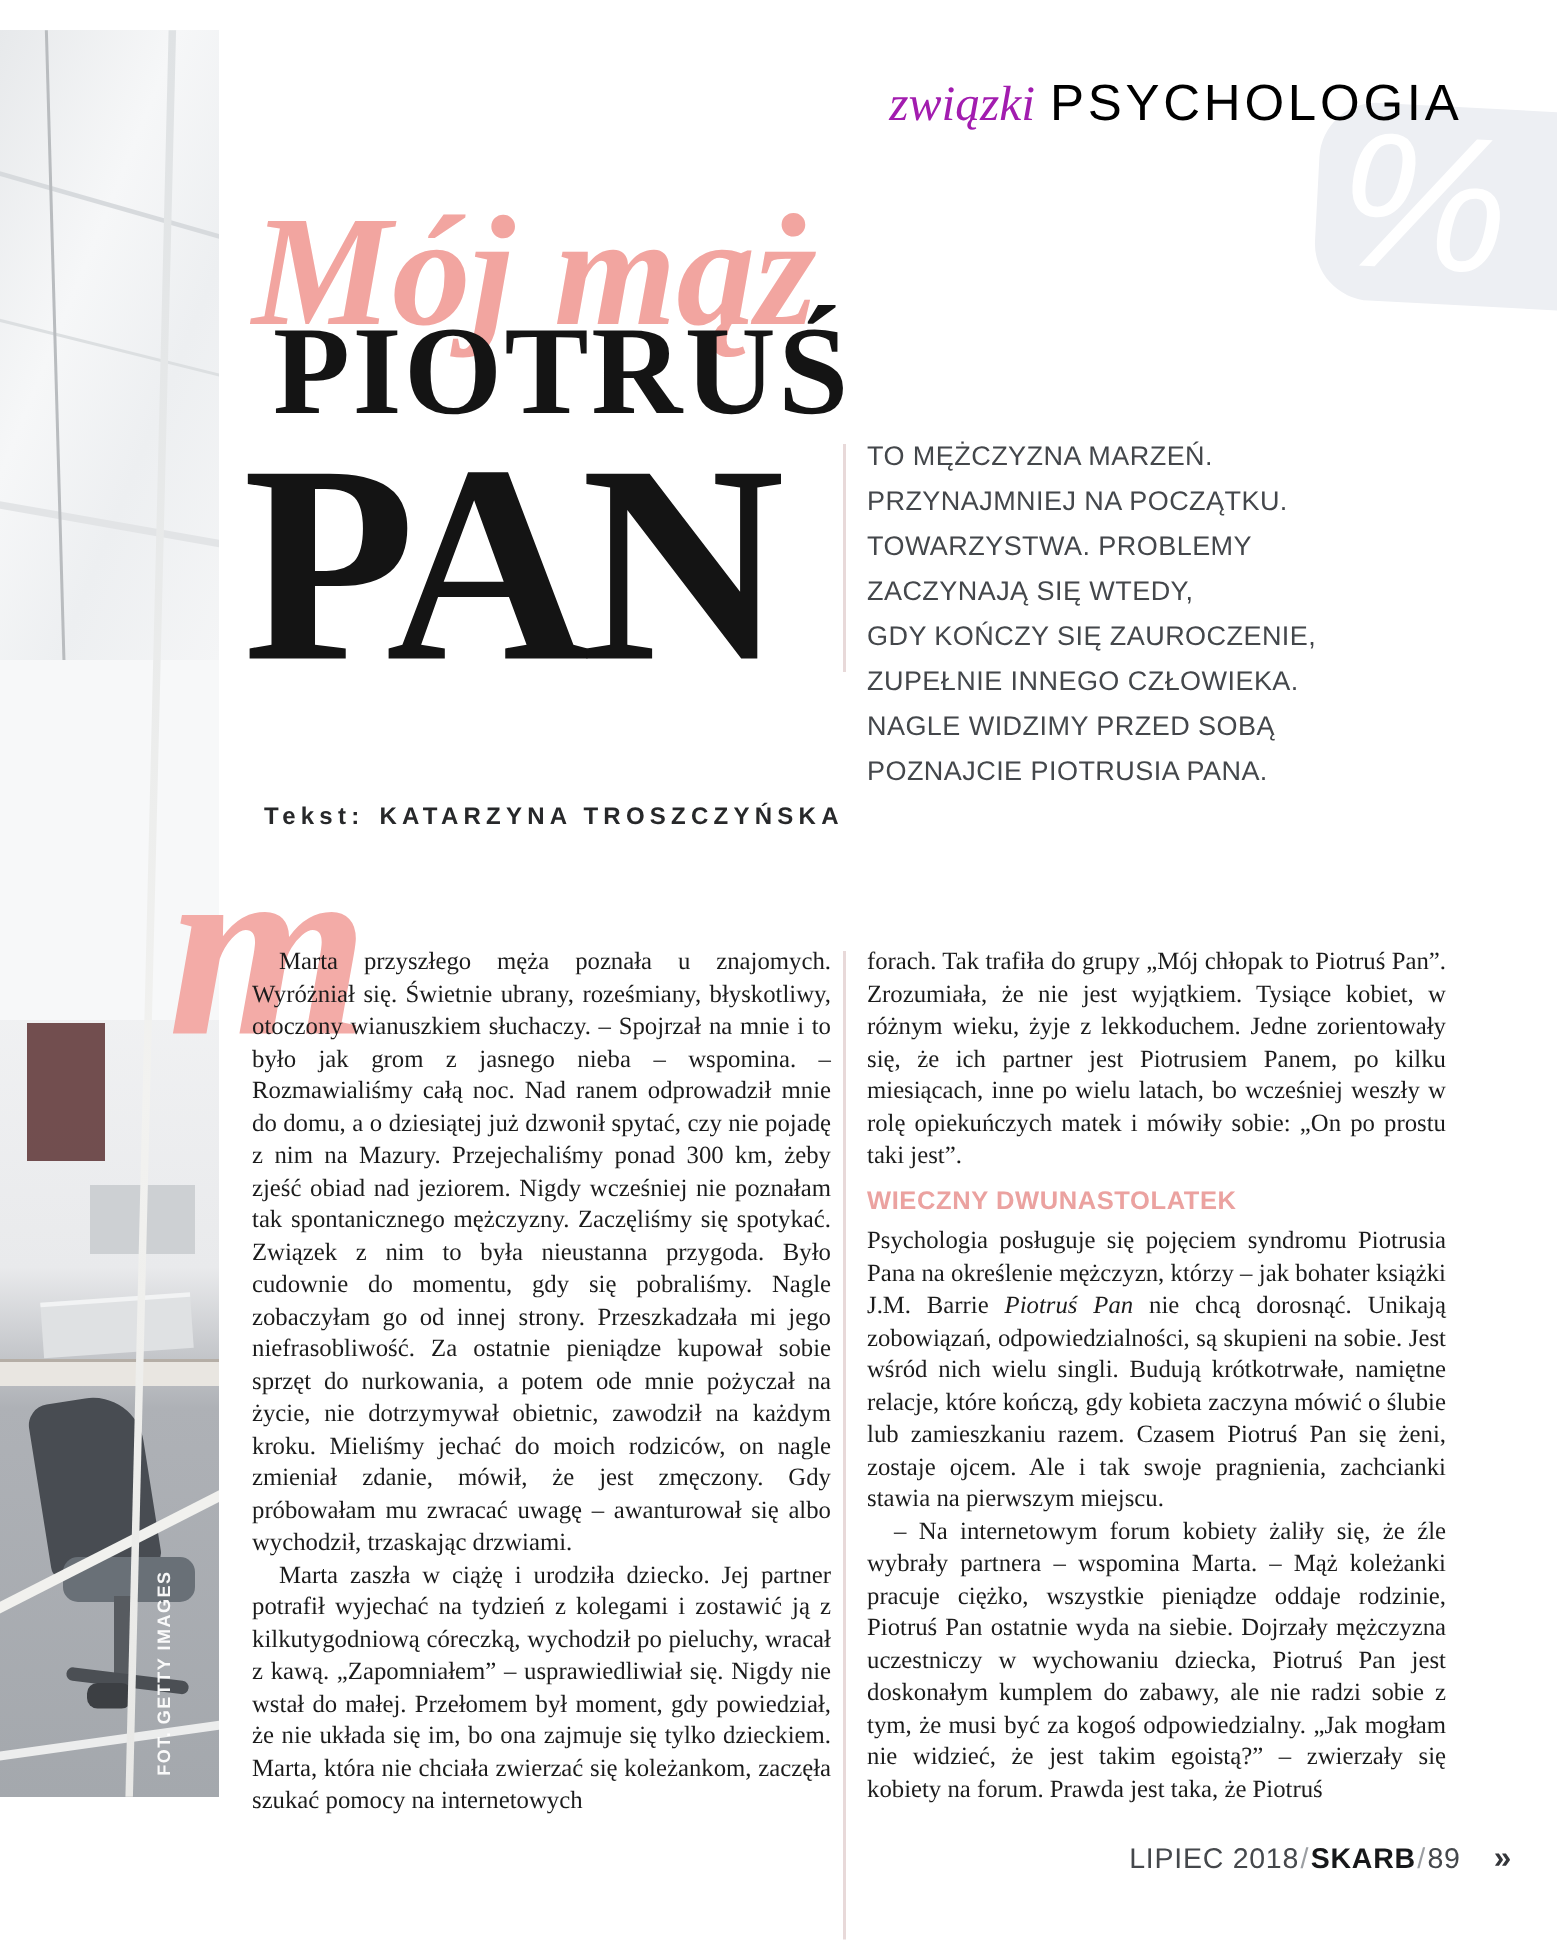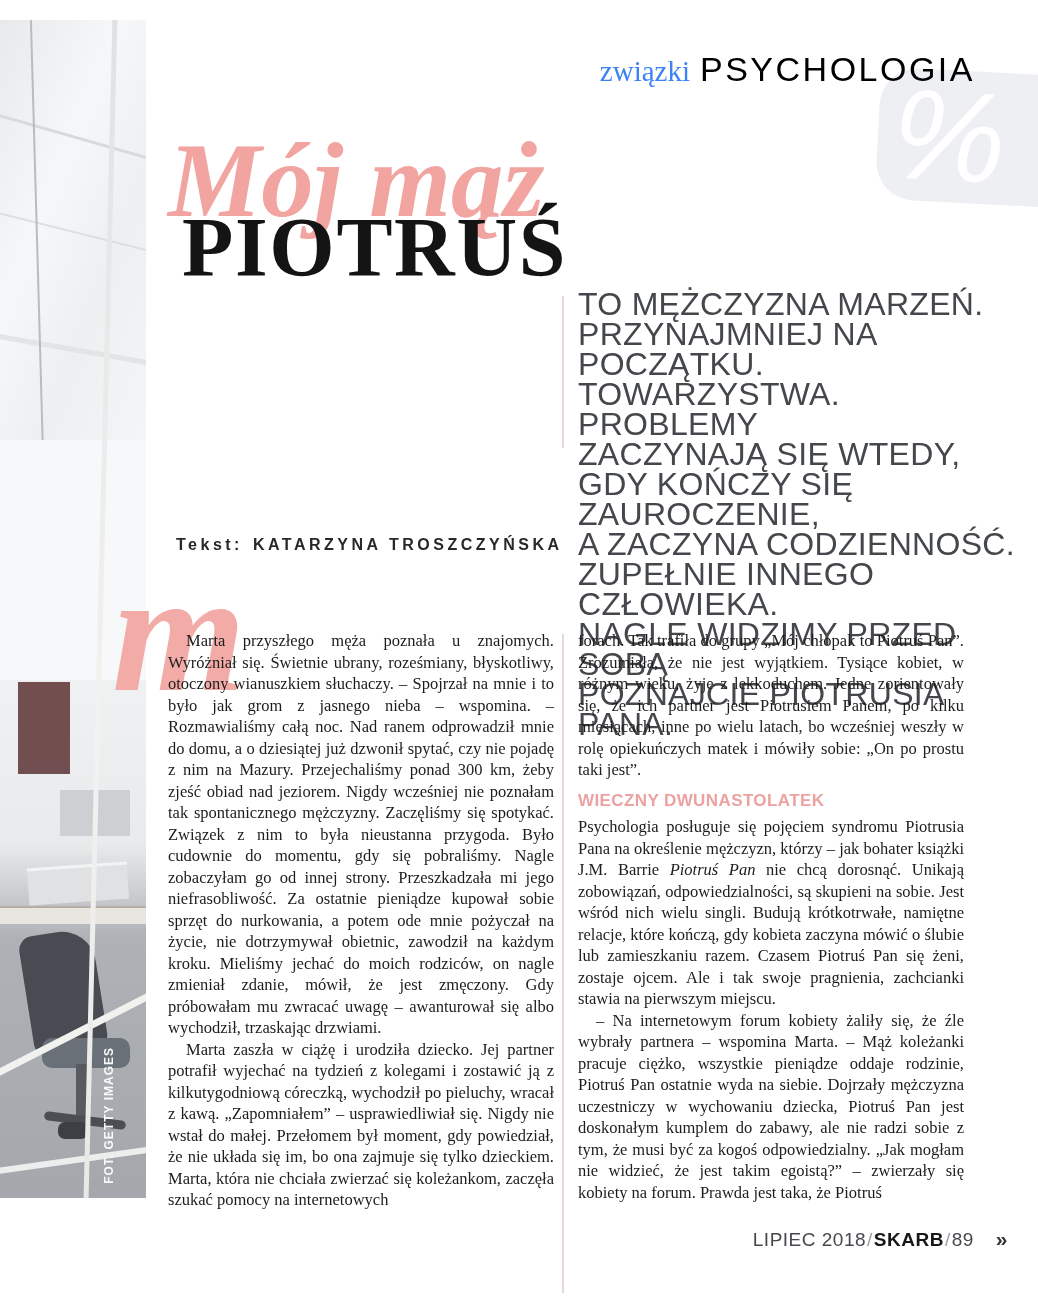--- a/index.html
+++ b/index.html
@@ -29,38 +29,38 @@
   .ph-chairpost{position:absolute;top:1044px;left:76px;width:11px;height:58px;background:#575b60;}
   .ph-chairleg{position:absolute;top:1096px;left:44px;width:82px;height:9px;background:#4b4f54;border-radius:5px;transform:rotate(7deg);}
   .ph-wheel{position:absolute;top:1102px;left:58px;width:30px;height:17px;background:#3c3f43;border-radius:7px;}
   .ph-pane1{position:absolute;top:1005px;left:-40px;width:250px;height:7px;background:#f1f1ee;transform:rotate(-27deg);}
   .ph-pane2{position:absolute;top:1135px;left:-30px;width:240px;height:6px;background:#eceded;transform:rotate(-8deg);}
   .photo-credit{position:absolute;left:102px;bottom:14px;color:#ffffff;font-size:12px;font-weight:bold;
          letter-spacing:1px;writing-mode:vertical-rl;transform:rotate(180deg);opacity:.95;}
 
   
   .kicker{position:absolute;top:50px;right:63px;z-index:4;white-space:nowrap;}
-  .kicker-script{font-family:"Liberation Serif",serif;font-size:29px;color:#3b82f6;margin-right:10px;}
+  .kicker-script{font-family:"Liberation Serif",serif;font-style:italic;font-size:33px;color:#a21caf;margin-right:10px;}
   .kicker-main{font-size:34px;letter-spacing:2.5px;color:#000000;font-weight:300;}
 
   
   .pct-badge{position:absolute;left:878px;top:72px;width:210px;height:132px;background:#edeff3;
          border-radius:38px;z-index:2;transform:rotate(3deg);display:flex;align-items:center;}
   .pct{font-size:128px;font-style:italic;font-weight:300;color:#ffffff;line-height:1;margin-left:14px;}
 
   
   .title-script{position:absolute;left:168px;top:128px;z-index:3;font-family:"Liberation Serif",serif;
          font-style:italic;font-weight:bold;font-size:105px;line-height:1;color:#f2a5a0;}
   .title-line1{position:absolute;left:182px;top:206px;z-index:3;font-family:"Liberation Serif",serif;
          font-weight:bold;font-size:84px;line-height:1;letter-spacing:0.02em;color:#141414;}
   .title-line2{position:absolute;left:162px;top:282px;z-index:3;font-family:"Liberation Serif",serif;
          font-weight:bold;font-size:188px;line-height:1;letter-spacing:-0.03em;color:#141414;}
 
   
-  .intro{position:absolute;left:578px;top:289px;width:440px;z-index:3;font-size:32px;line-height:30px;
+  .intro{position:absolute;left:578px;top:289px;width:440px;z-index:3;font-size:18px;line-height:30px;
          color:#44474b;font-weight:300;letter-spacing:0.3px;}
 
   
   .byline{position:absolute;left:176px;top:536px;z-index:3;font-size:16px;font-weight:bold;
          letter-spacing:3.5px;color:#27282a;white-space:nowrap;}
   .byline .sep{display:inline-block;width:10px;}
 
   
   .rule{position:absolute;width:2px;background:#e8d9d9;z-index:2;}
   .rule-top{left:562px;top:296px;height:152px;}
@@ -117,31 +117,31 @@
   <div class="kicker">
     <span class="kicker-script">związki</span><span class="kicker-main">PSYCHOLOGIA</span>
   </div>
 
   <div class="pct-badge">
     <span class="pct">%</span>
   </div>
 
   <div class="title-script">Mój mąż</div>
   <div class="title-line1">PIOTRUŚ</div>
+  <div class="title-line2">PAN</div>
 
   <div class="rule rule-top"></div>
   <div class="rule rule-col"></div>
 
   <div class="intro">
     <div>TO MĘŻCZYZNA MARZEŃ.</div>
     <div>PRZYNAJMNIEJ NA POCZĄTKU.</div>
     <div>TOWARZYSTWA. PROBLEMY</div>
     <div>ZACZYNAJĄ SIĘ WTEDY,</div>
     <div>GDY KOŃCZY SIĘ ZAUROCZENIE,</div>
-    <div>A ZACZYNA CODZIENNOŚĆ.</div>
     <div>ZUPEŁNIE INNEGO CZŁOWIEKA.</div>
     <div>NAGLE WIDZIMY PRZED SOBĄ</div>
     <div>POZNAJCIE PIOTRUSIA PANA.</div>
   </div>
 
   <div class="byline">
     <span>Tekst:</span><span class="sep"></span><span>KATARZYNA TROSZCZYŃSKA</span>
   </div>
 
   <div class="dropcap">m</div>

